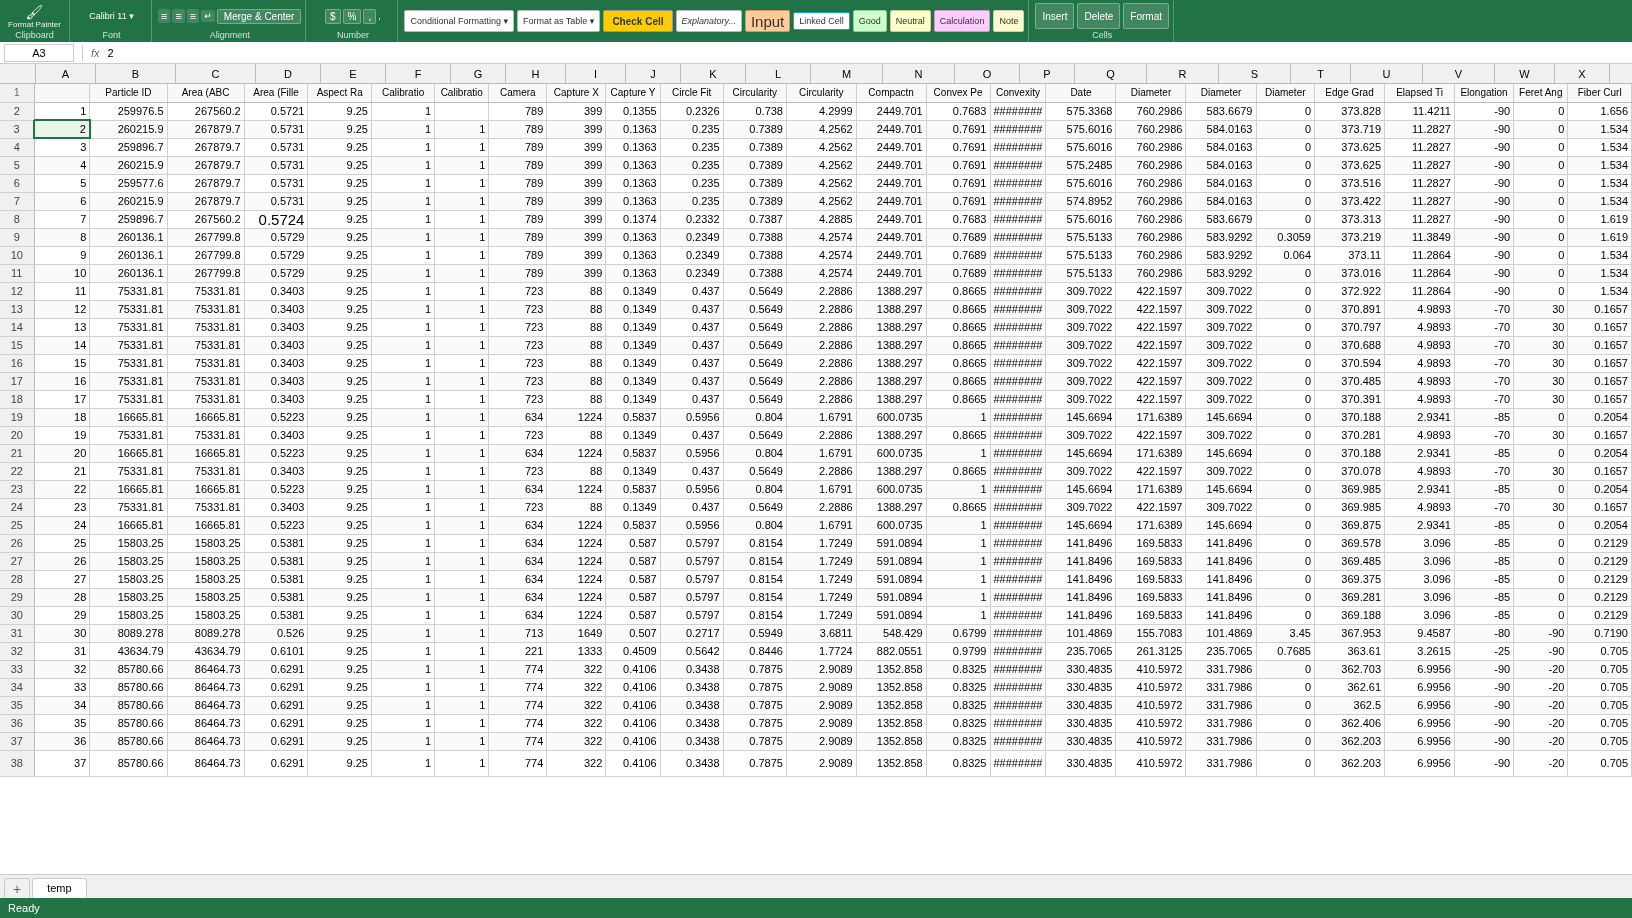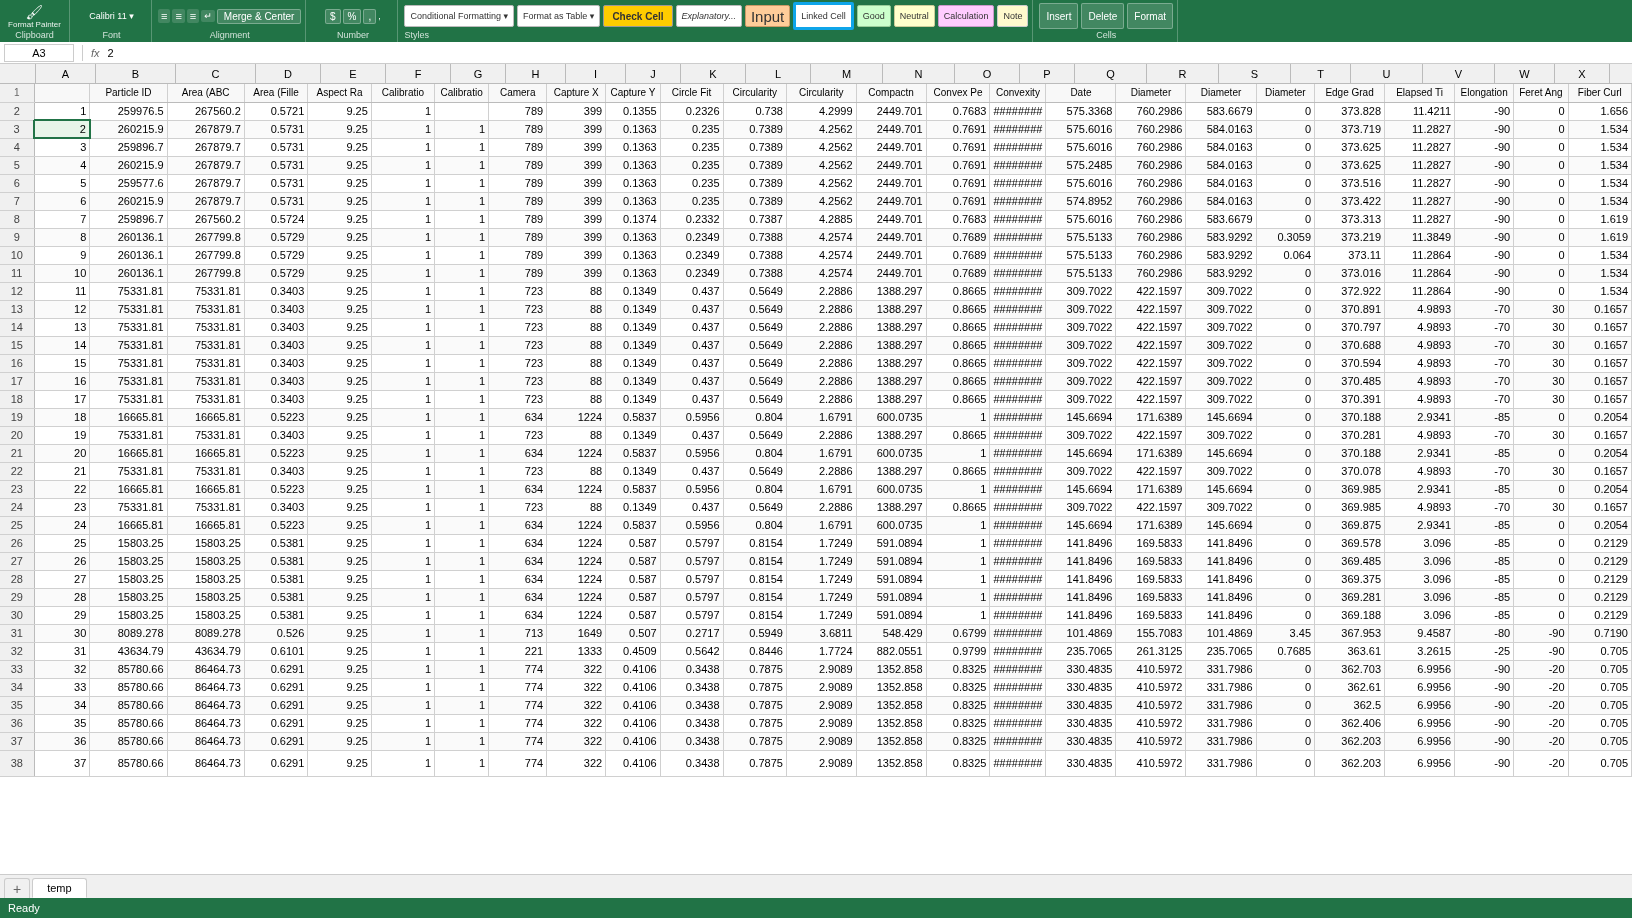--- a/index.html
+++ b/index.html
@@ -71,37 +71,36 @@
       </button>
       <button style="background:#ffcc00;border:1px solid #999;color:#333;cursor:pointer;padding:1px 8px;font-size:10px;border-radius:2px;height:22px;font-weight:bold;">
         <span>Check Cell</span>
       </button>
       <button style="background:#fff;border:1px solid #bbb;color:#333;cursor:pointer;padding:1px 5px;font-size:9px;border-radius:2px;height:22px;font-style:italic;">
         <span>Explanatory...</span>
       </button>
       <button style="background:#ffcc99;border:1px solid #cc9966;color:#333;cursor:pointer;padding:1px 5px;font-size:15px;border-radius:2px;height:22px;">
         <span>Input</span>
       </button>
-      <button style="background:#fff;border:3px solid #0ea5e9;color:#333;cursor:pointer;padding:1px 5px;font-size:9px;border-radius:2px;height:28px;">
+      <button style="background:#fff;border:1px solid #0ea5e9;color:#333;cursor:pointer;padding:1px 5px;font-size:9px;border-radius:2px;height:18px;">
         <span>Linked Cell</span>
       </button>
       <button style="background:#ccffcc;border:1px solid #99cc99;color:#333;cursor:pointer;padding:1px 5px;font-size:9px;border-radius:2px;height:22px;">
         <span>Good</span>
       </button>
       <button style="background:#ffffcc;border:1px solid #cccc99;color:#333;cursor:pointer;padding:1px 5px;font-size:9px;border-radius:2px;height:22px;">
         <span>Neutral</span>
       </button>
       <button style="background:#ffccff;border:1px solid #cc99cc;color:#333;cursor:pointer;padding:1px 5px;font-size:9px;border-radius:2px;height:22px;">
         <span>Calculation</span>
       </button>
       <button style="background:#fffacd;border:1px solid #ccc;color:#333;cursor:pointer;padding:1px 5px;font-size:9px;border-radius:2px;height:22px;">
         <span>Note</span>
       </button>
     </div>
-    <div style="font-size:9px;color:rgba(255,255,255,0.8);">Styles</div>
   </div>
 
   <div style="display:flex; flex-direction:column; align-items:center; padding:2px 4px; border-right:1px solid rgba(255,255,255,0.25); min-width:90px;">
     <div style="flex:1; display:flex; align-items:center; gap:3px;">
       <button class="ins-btn">Insert</button>
       <button class="ins-btn">Delete</button>
       <button class="ins-btn">Format</button>
     </div>
     <div style="font-size:9px;color:rgba(255,255,255,0.8);">Cells</div>
   </div>
@@ -368,21 +367,21 @@
           <td style="text-align: right; font-size: 11px; border-right: 1px solid rgb(208, 208, 208); border-bottom: 1px solid rgb(208, 208, 208); padding: 0px 3px; height: 18px; overflow: hidden; white-space: nowrap;">11.2827</td>
           <td style="text-align: right; font-size: 11px; border-right: 1px solid rgb(208, 208, 208); border-bottom: 1px solid rgb(208, 208, 208); padding: 0px 3px; height: 18px; overflow: hidden; white-space: nowrap;">-90</td>
           <td style="text-align: right; font-size: 11px; border-right: 1px solid rgb(208, 208, 208); border-bottom: 1px solid rgb(208, 208, 208); padding: 0px 3px; height: 18px; overflow: hidden; white-space: nowrap;">0</td>
           <td style="text-align: right; font-size: 11px; border-right: 1px solid rgb(208, 208, 208); border-bottom: 1px solid rgb(208, 208, 208); padding: 0px 3px; height: 18px; overflow: hidden; white-space: nowrap;">1.534</td>
         </tr>
         <tr style="background: white;">
           <td style="background: rgb(240, 240, 240); text-align: center; font-size: 11px; border-right: 1px solid rgb(187, 187, 187); border-bottom: 1px solid rgb(208, 208, 208); width: 36px; height: 18px; padding: 0px 2px; position: sticky; left: 0px; z-index: 5; color: rgb(68, 68, 68);">8</td>
           <td style="text-align: right; font-size: 11px; border-right: 1px solid rgb(208, 208, 208); border-bottom: 1px solid rgb(208, 208, 208); padding: 0px 3px; height: 18px; overflow: hidden; white-space: nowrap;">7</td>
           <td style="text-align: right; font-size: 11px; border-right: 1px solid rgb(208, 208, 208); border-bottom: 1px solid rgb(208, 208, 208); padding: 0px 3px; height: 18px; overflow: hidden; white-space: nowrap;">259896.7</td>
           <td style="text-align: right; font-size: 11px; border-right: 1px solid rgb(208, 208, 208); border-bottom: 1px solid rgb(208, 208, 208); padding: 0px 3px; height: 18px; overflow: hidden; white-space: nowrap;">267560.2</td>
-          <td style="text-align: right; font-size: 11px; border-right: 1px solid rgb(208, 208, 208); border-bottom: 1px solid rgb(208, 208, 208); padding: 0px 3px; height: 18px; overflow: hidden; white-space: nowrap;">0.5724</td>
+          <td style="text-align: right; font-size: 15px; border-right: 1px solid rgb(208, 208, 208); border-bottom: 1px solid rgb(208, 208, 208); padding: 0px 3px; height: 18px; overflow: hidden; white-space: nowrap;">0.5724</td>
           <td style="text-align: right; font-size: 11px; border-right: 1px solid rgb(208, 208, 208); border-bottom: 1px solid rgb(208, 208, 208); padding: 0px 3px; height: 18px; overflow: hidden; white-space: nowrap;">9.25</td>
           <td style="text-align: right; font-size: 11px; border-right: 1px solid rgb(208, 208, 208); border-bottom: 1px solid rgb(208, 208, 208); padding: 0px 3px; height: 18px; overflow: hidden; white-space: nowrap;">1</td>
           <td style="text-align: right; font-size: 11px; border-right: 1px solid rgb(208, 208, 208); border-bottom: 1px solid rgb(208, 208, 208); padding: 0px 3px; height: 18px; overflow: hidden; white-space: nowrap;">1</td>
           <td style="text-align: right; font-size: 11px; border-right: 1px solid rgb(208, 208, 208); border-bottom: 1px solid rgb(208, 208, 208); padding: 0px 3px; height: 18px; overflow: hidden; white-space: nowrap;">789</td>
           <td style="text-align: right; font-size: 11px; border-right: 1px solid rgb(208, 208, 208); border-bottom: 1px solid rgb(208, 208, 208); padding: 0px 3px; height: 18px; overflow: hidden; white-space: nowrap;">399</td>
           <td style="text-align: right; font-size: 11px; border-right: 1px solid rgb(208, 208, 208); border-bottom: 1px solid rgb(208, 208, 208); padding: 0px 3px; height: 18px; overflow: hidden; white-space: nowrap;">0.1374</td>
           <td style="text-align: right; font-size: 11px; border-right: 1px solid rgb(208, 208, 208); border-bottom: 1px solid rgb(208, 208, 208); padding: 0px 3px; height: 18px; overflow: hidden; white-space: nowrap;">0.2332</td>
           <td style="text-align: right; font-size: 11px; border-right: 1px solid rgb(208, 208, 208); border-bottom: 1px solid rgb(208, 208, 208); padding: 0px 3px; height: 18px; overflow: hidden; white-space: nowrap;">0.7387</td>
           <td style="text-align: right; font-size: 11px; border-right: 1px solid rgb(208, 208, 208); border-bottom: 1px solid rgb(208, 208, 208); padding: 0px 3px; height: 18px; overflow: hidden; white-space: nowrap;">4.2885</td>
           <td style="text-align: right; font-size: 11px; border-right: 1px solid rgb(208, 208, 208); border-bottom: 1px solid rgb(208, 208, 208); padding: 0px 3px; height: 18px; overflow: hidden; white-space: nowrap;">2449.701</td>

